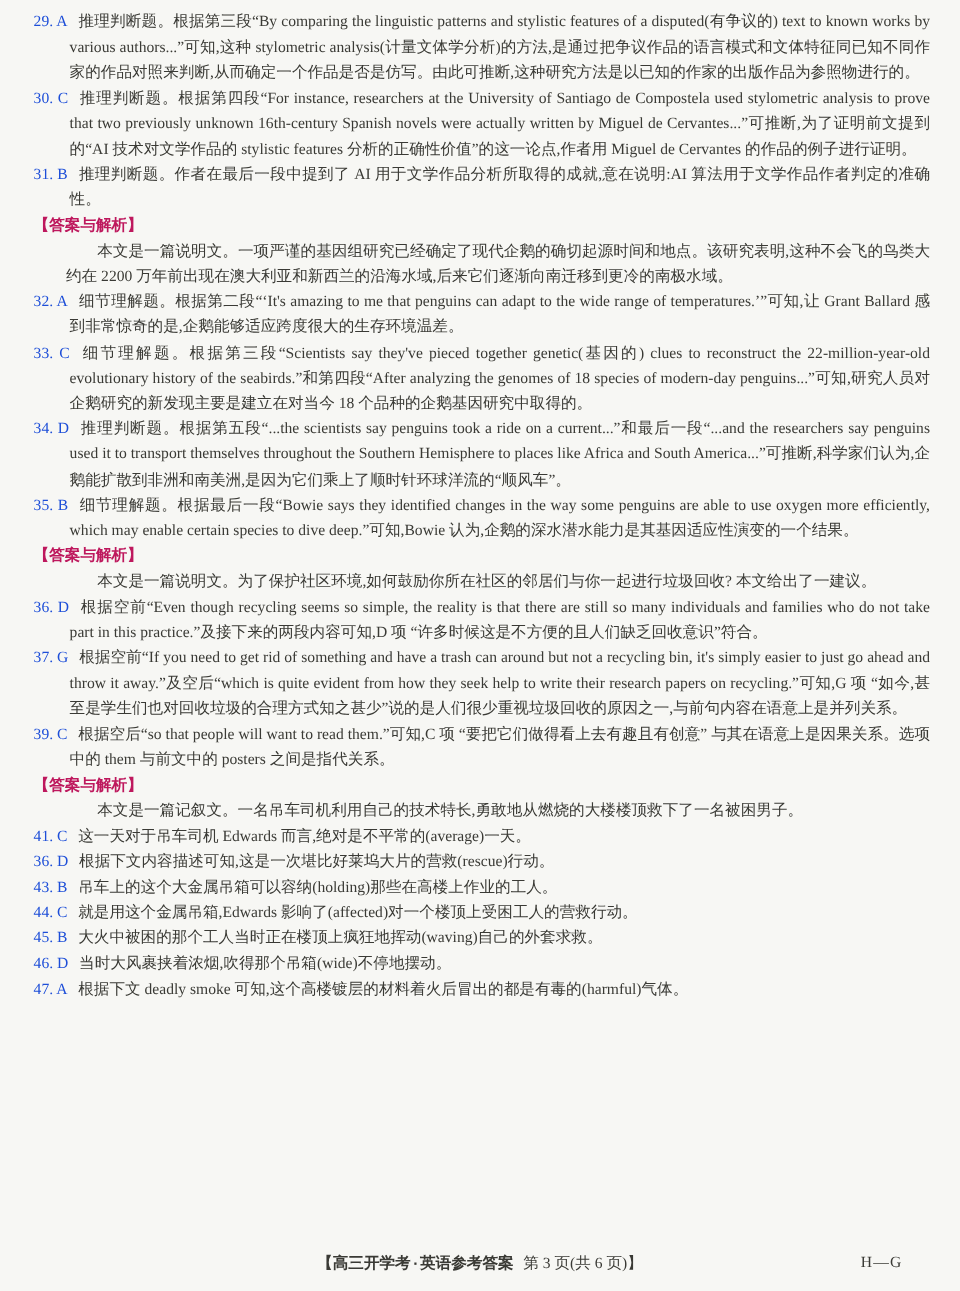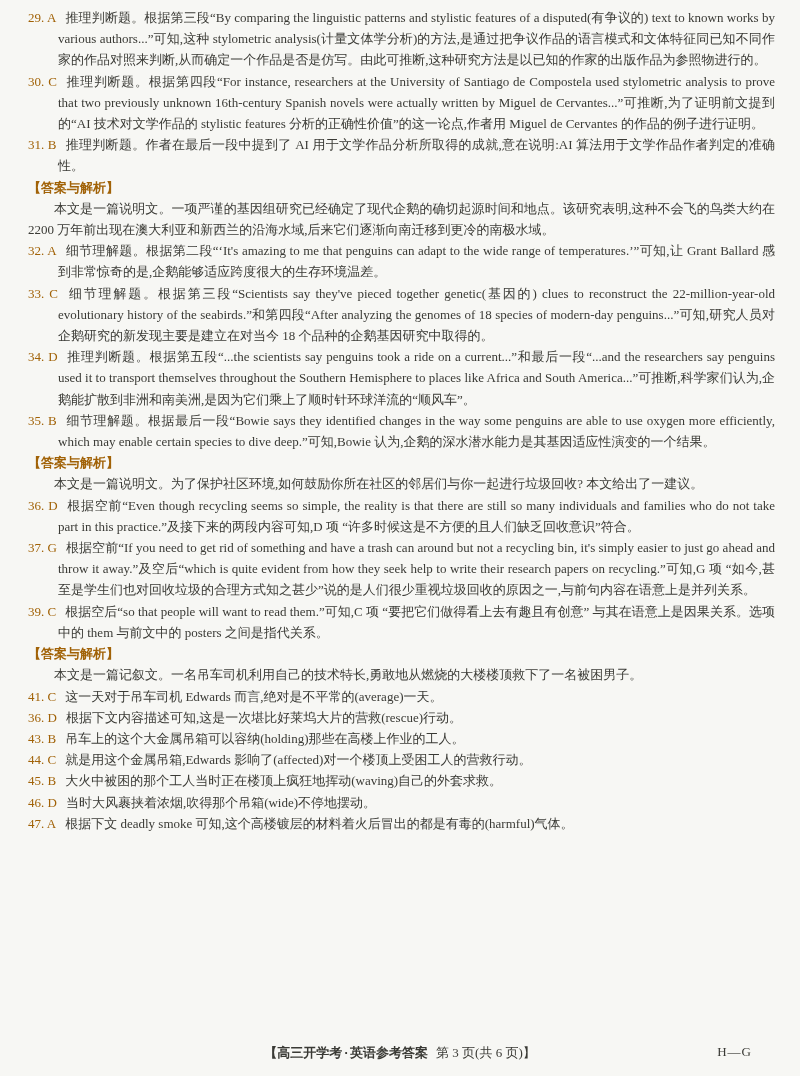--- a/index.html
+++ b/index.html
@@ -21,30 +21,31 @@
     line-height: 21.2px;
   }
   .qa {
     padding-left: 30px;
     text-indent: -30px;
     text-align: justify;
   }
   .qa .qnum {
     margin-right: 9px;
     white-space: nowrap;
-    color: #a16207;
+    color: #1d4ed8;
   }
   .section-header {
     font-weight: bold;
-    color: #a16207;
+    color: #be185d;
     text-indent: 0;
   }
   .para {
     text-indent: 2em;
     text-align: justify;
+    margin-left: 27px;
   }
   .footer {
     position: absolute;
     left: 0;
     bottom: 14px;
     width: 100%;
     font-size: 13px;
     text-align: center;
   }
   .footer .f-title { font-weight: bold; font-family: Liberation Mono, monospace; }

